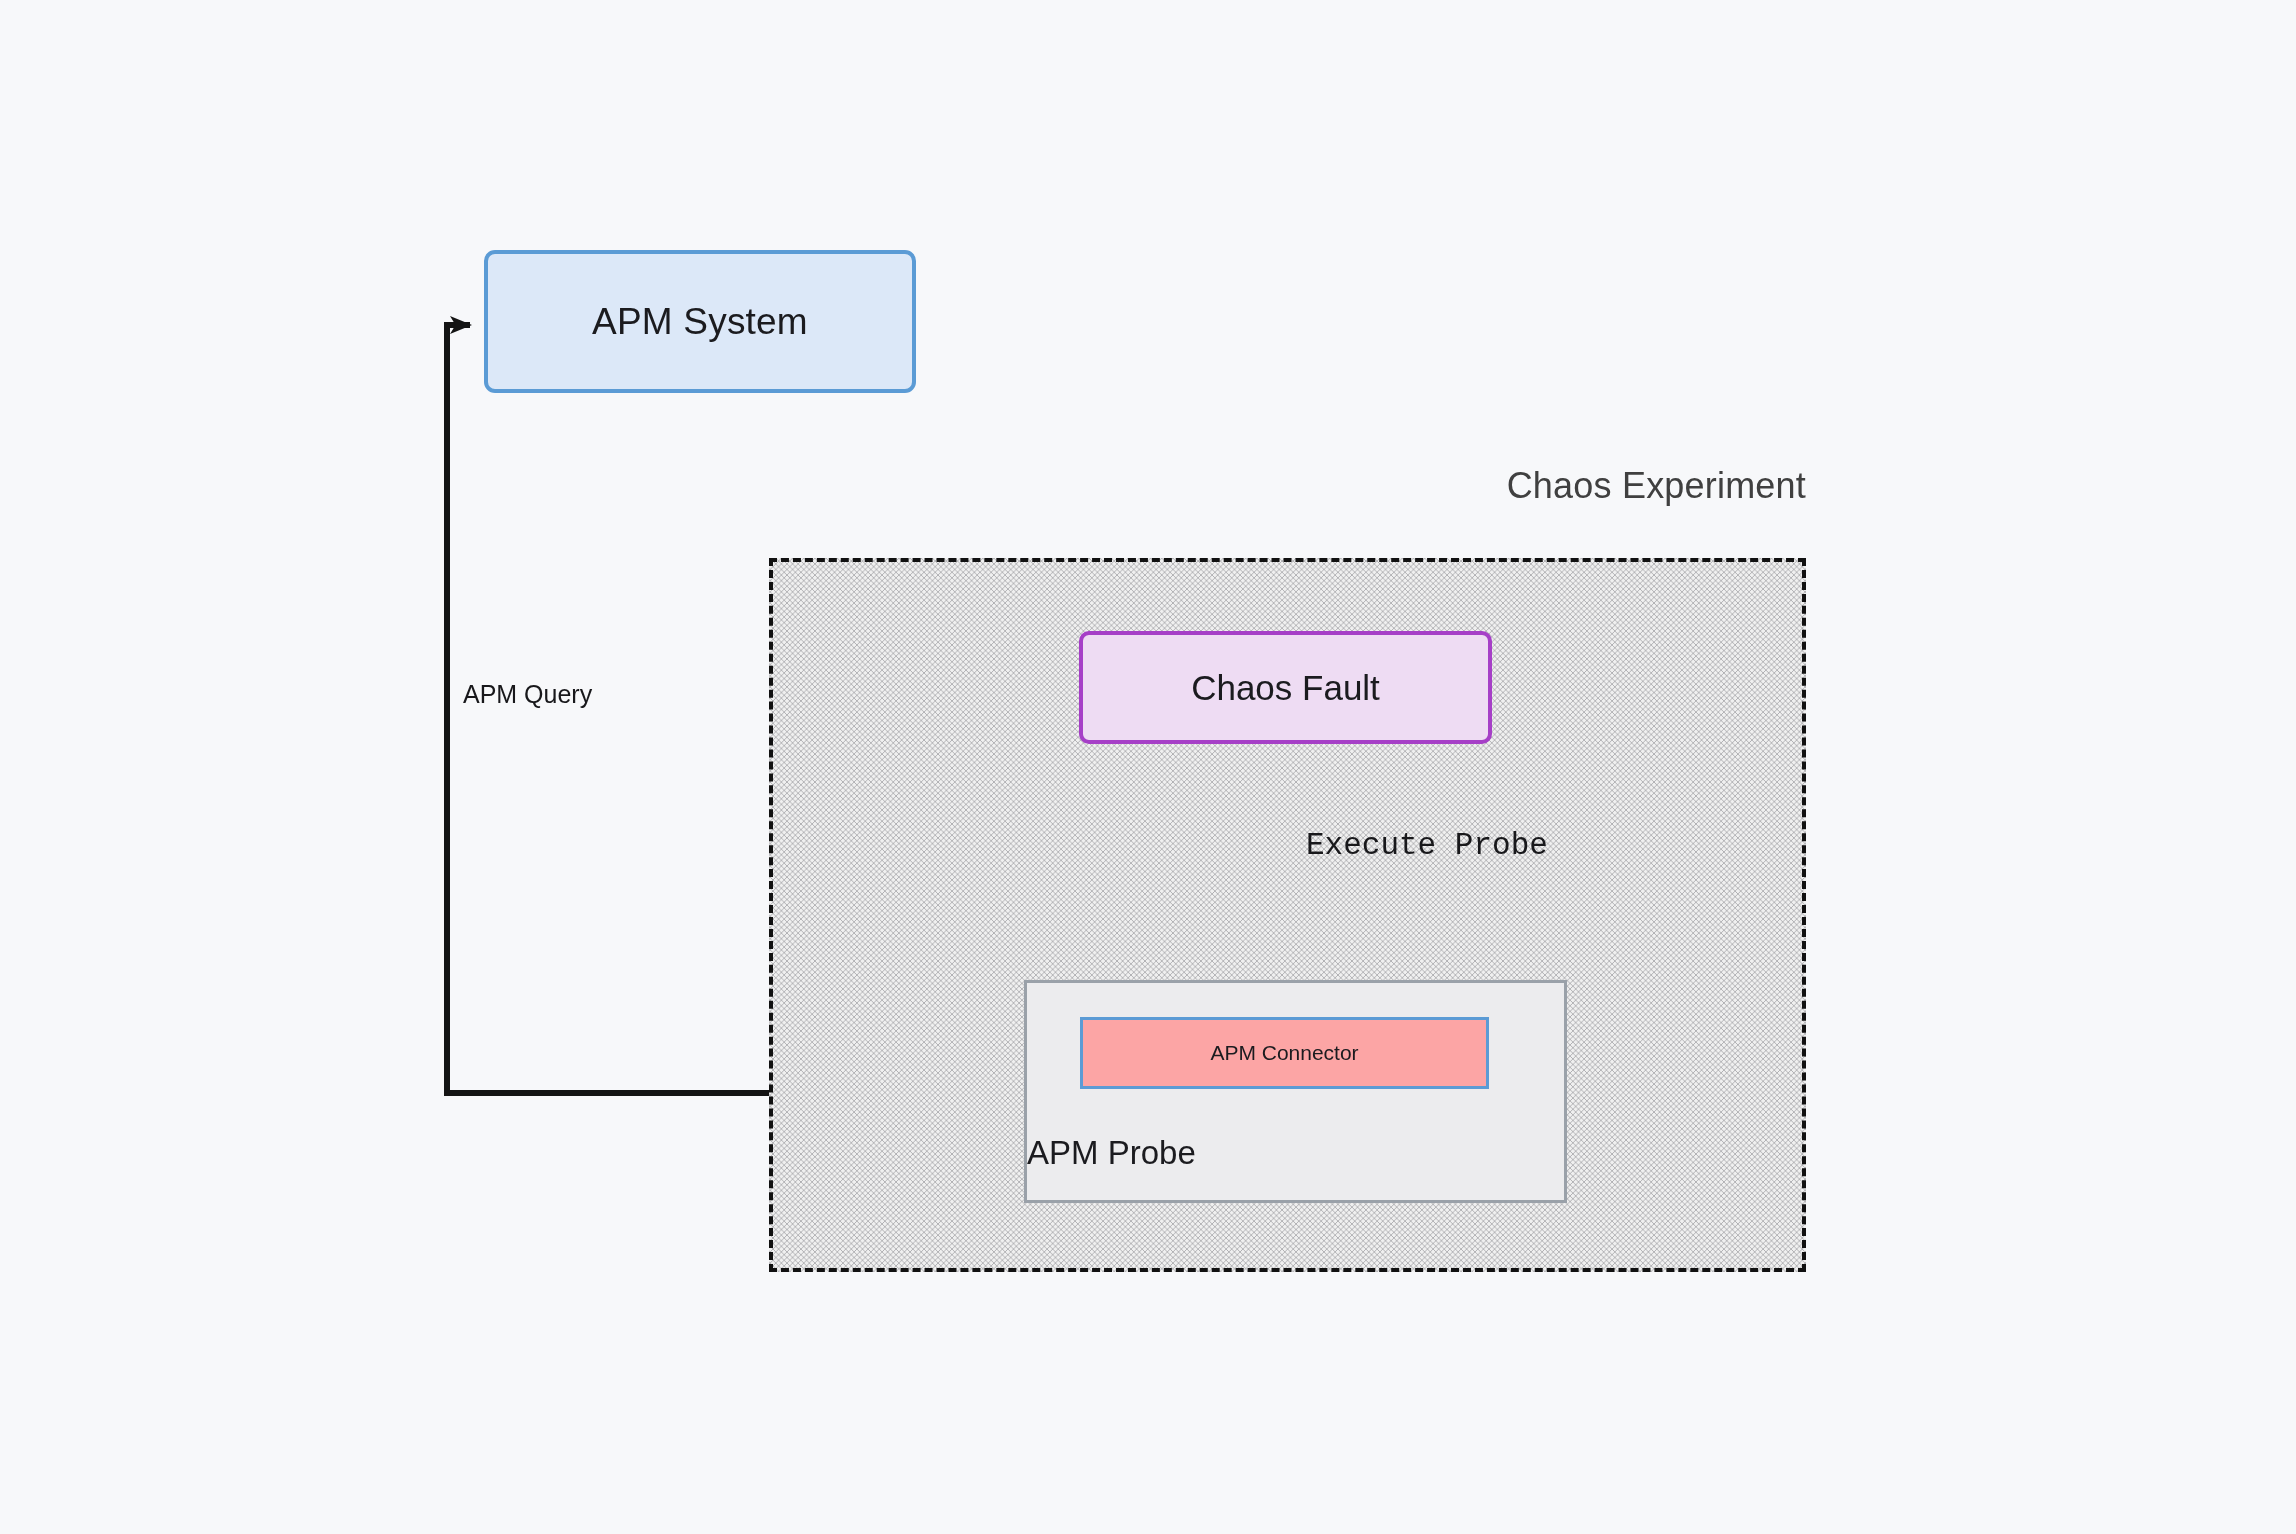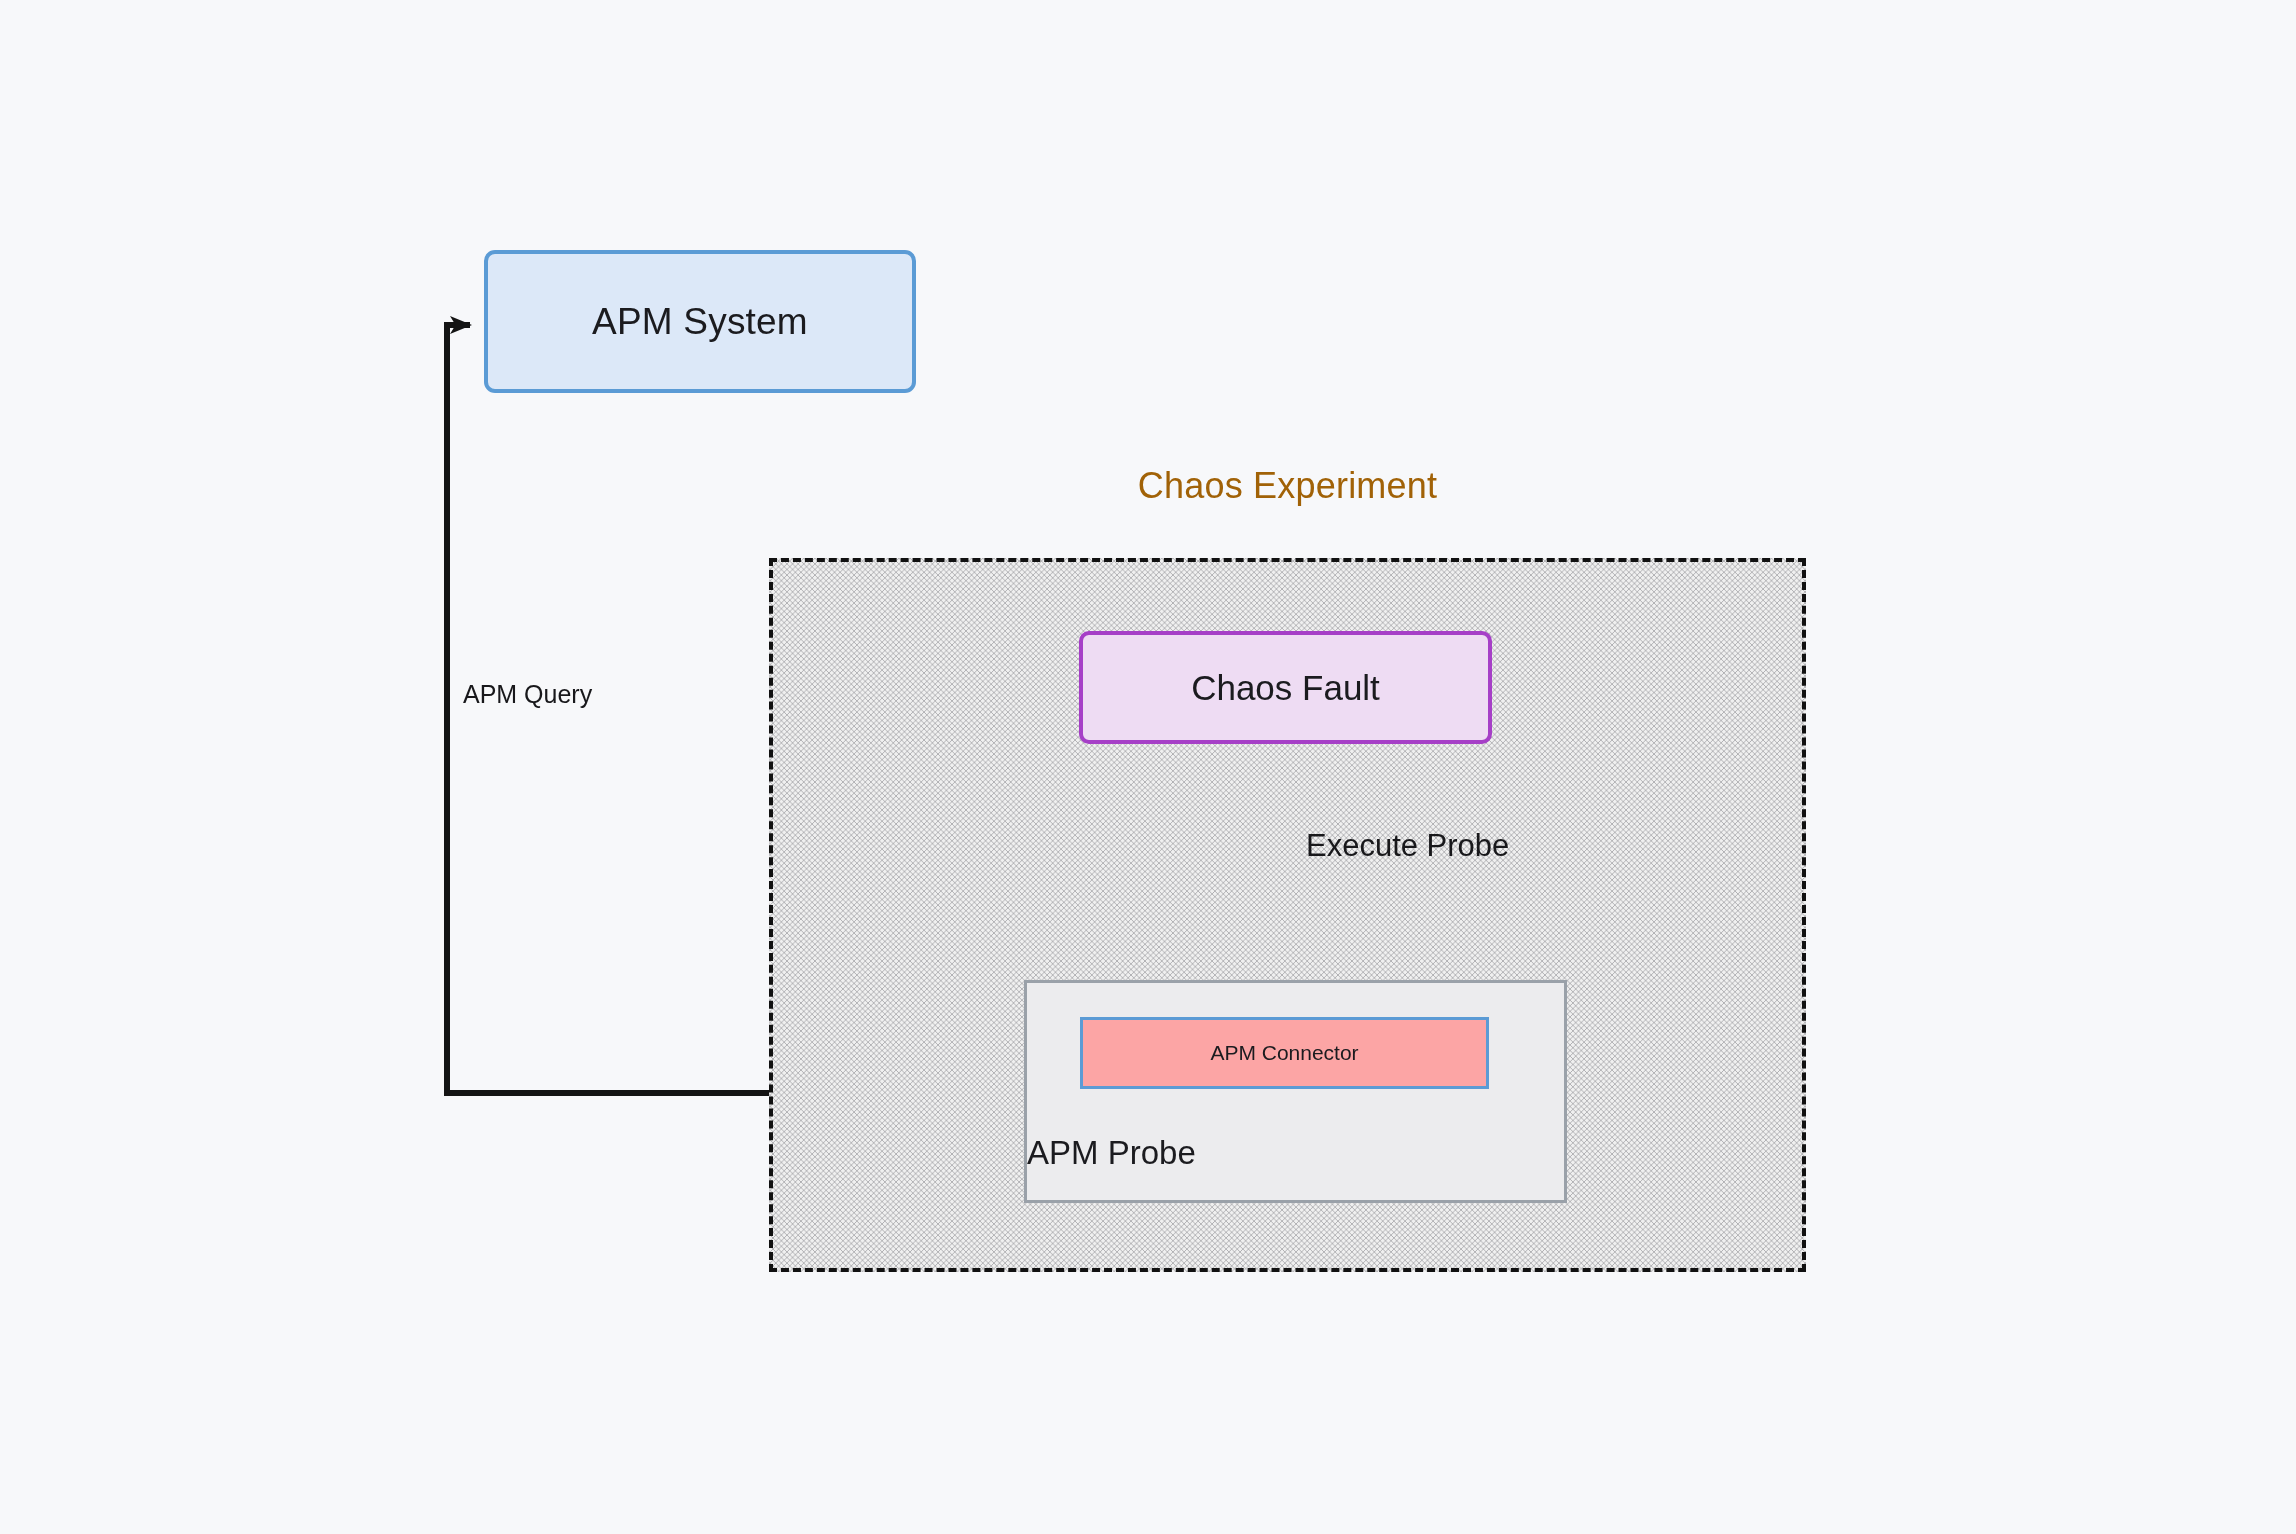--- a/index.html
+++ b/index.html
@@ -60,23 +60,23 @@
       repeating-linear-gradient(45deg, rgba(120,120,126,0.55) 0px, rgba(120,120,126,0.55) 1px, rgba(255,255,255,0) 1px, rgba(255,255,255,0) 4px),
       repeating-linear-gradient(-45deg, rgba(120,120,126,0.55) 0px, rgba(120,120,126,0.55) 1px, rgba(255,255,255,0) 1px, rgba(255,255,255,0) 4px);
     background-size: 5.6px 5.6px, 5.6px 5.6px;
   }
 
   #chaos-experiment-title {
     position: absolute;
     left: 769px;
     top: 465px;
     width: 1037px;
-    text-align: center;
+    text-align: right;
     font-size: 36px;
-    color: #a16207;
+    color: #404040;
     letter-spacing: 0.2px;
   }
 
   
   #chaos-fault {
     left: 1079px;
     top: 631px;
     width: 413px;
     height: 113px;
     background: #eedcf3;
@@ -125,20 +125,21 @@
   }
   #label-apm-query {
     left: 463px;
     top: 680px;
     font-size: 25px;
   }
   #label-execute-probe {
     left: 1306px;
     top: 828px;
     font-size: 31px;
+    font-family: Liberation Mono, monospace;
   }
 
   
   #edges {
     position: absolute;
     left: 0;
     top: 0;
     width: 2296px;
     height: 1534px;
     pointer-events: none;

